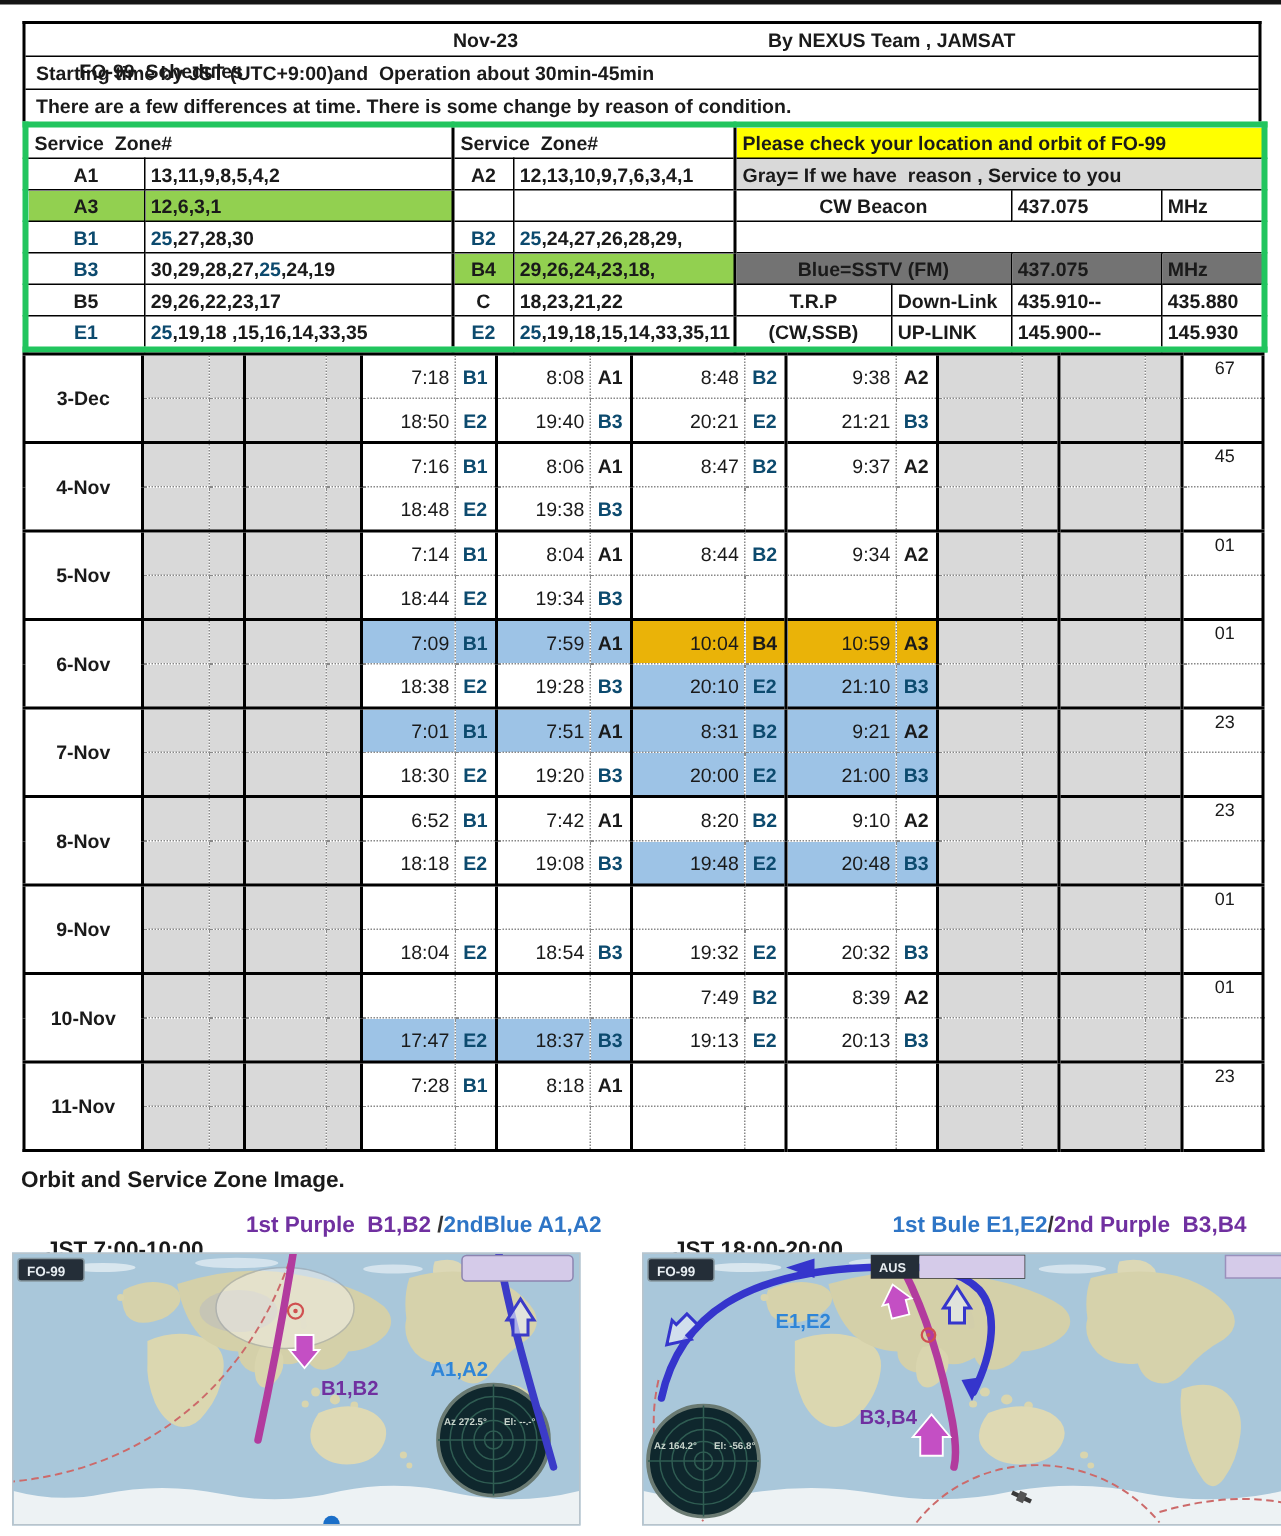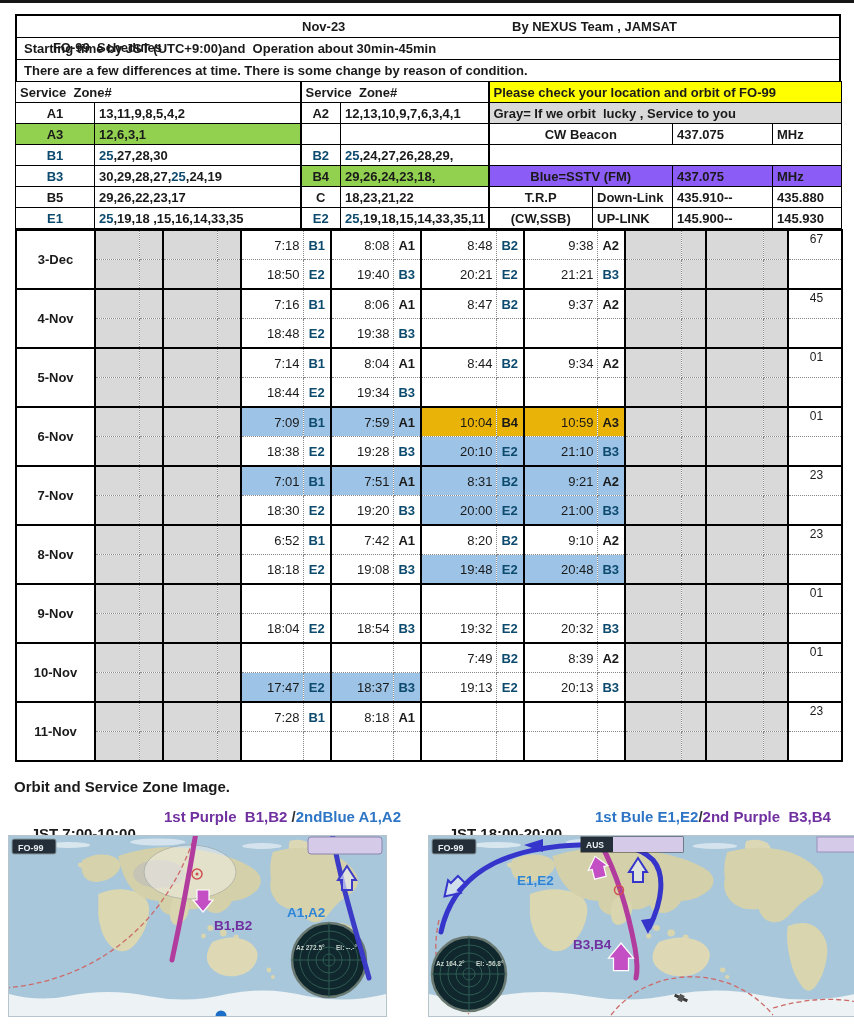--- a/index.html
+++ b/index.html
@@ -11,29 +11,29 @@
   
   .hdrblock{border:2px solid #000;border-bottom:none;}
   .hrow{position:relative;height:21px;line-height:21px;border-bottom:1px solid #000;
         font-weight:bold;font-size:13px;padding-left:7px;white-space:pre;}
   .hrow.last{border-bottom:none;}
   .hrow .month{position:absolute;left:285px;top:0;}
   .hrow .byline{position:absolute;left:495px;top:0;}
 
   
   table{border-spacing:0;}
-  .zones{border-collapse:collapse;table-layout:fixed;width:826px;border:1px solid #22c55e;}
+  .zones{border-collapse:collapse;table-layout:fixed;width:826px;border:4px solid #22c55e;}
   .zones td{border:1px solid #000;height:20px;font-size:13px;font-weight:bold;
             padding:0 4px;overflow:hidden;white-space:pre;}
   .zones td.zl{text-align:center;padding:0;}
   .zones td.tl{border-left:2px solid #000;}
   .zones .ctr{text-align:center;}
   .yellowc{background:#FFFF00;}
   .grayc{background:#D9D9D9;}
-  .bluec{background:#8b5cf6;}
+  .bluec{background:#737373;}
   .greenc{background:#92D050;}
   .red{color:#0c4a6e;}
 
   
   .sched{border-collapse:collapse;table-layout:fixed;width:826px;border:2px solid #000;}
   .sched td{border:1px dotted #888;height:27px;font-size:13px;padding:0;
             overflow:hidden;white-space:pre;}
   .sched td.gs{border-left:2px solid #000;}
   .sched tr.rtop td{border-top:2px solid #000;}
   .sched td.date{font-weight:bold;text-align:center;font-size:13px;}
@@ -94,21 +94,21 @@
           <tr>
         <td colspan="2">Service  Zone#</td>
         <td colspan="2" class="tl">Service  Zone#</td>
         <td colspan="4" class="yellowc tl">Please check your location and orbit of FO-99</td>
       </tr>
       <tr>
         <td class="zl">A1</td>
         <td><span>13,11,9,8,5,4,2</span></td>
         <td class="zl tl">A2</td>
         <td><span>12,13,10,9,7,6,3,4,1</span></td>
-        <td colspan="4" class="grayc tl">Gray= If we orbit  lucky , Service to you</td>
+        <td colspan="4" class="grayc tl">Gray= If we have  reason , Service to you</td>
       </tr>
       <tr>
         <td class="zl greenc">A3</td>
         <td class="greenc"><span>12,6,3,1</span></td>
         <td class="zl tl"></td>
         <td></td>
         <td colspan="2" class="ctr tl">CW Beacon</td>
         <td>437.075</td>
         <td>MHz</td>
       </tr>

